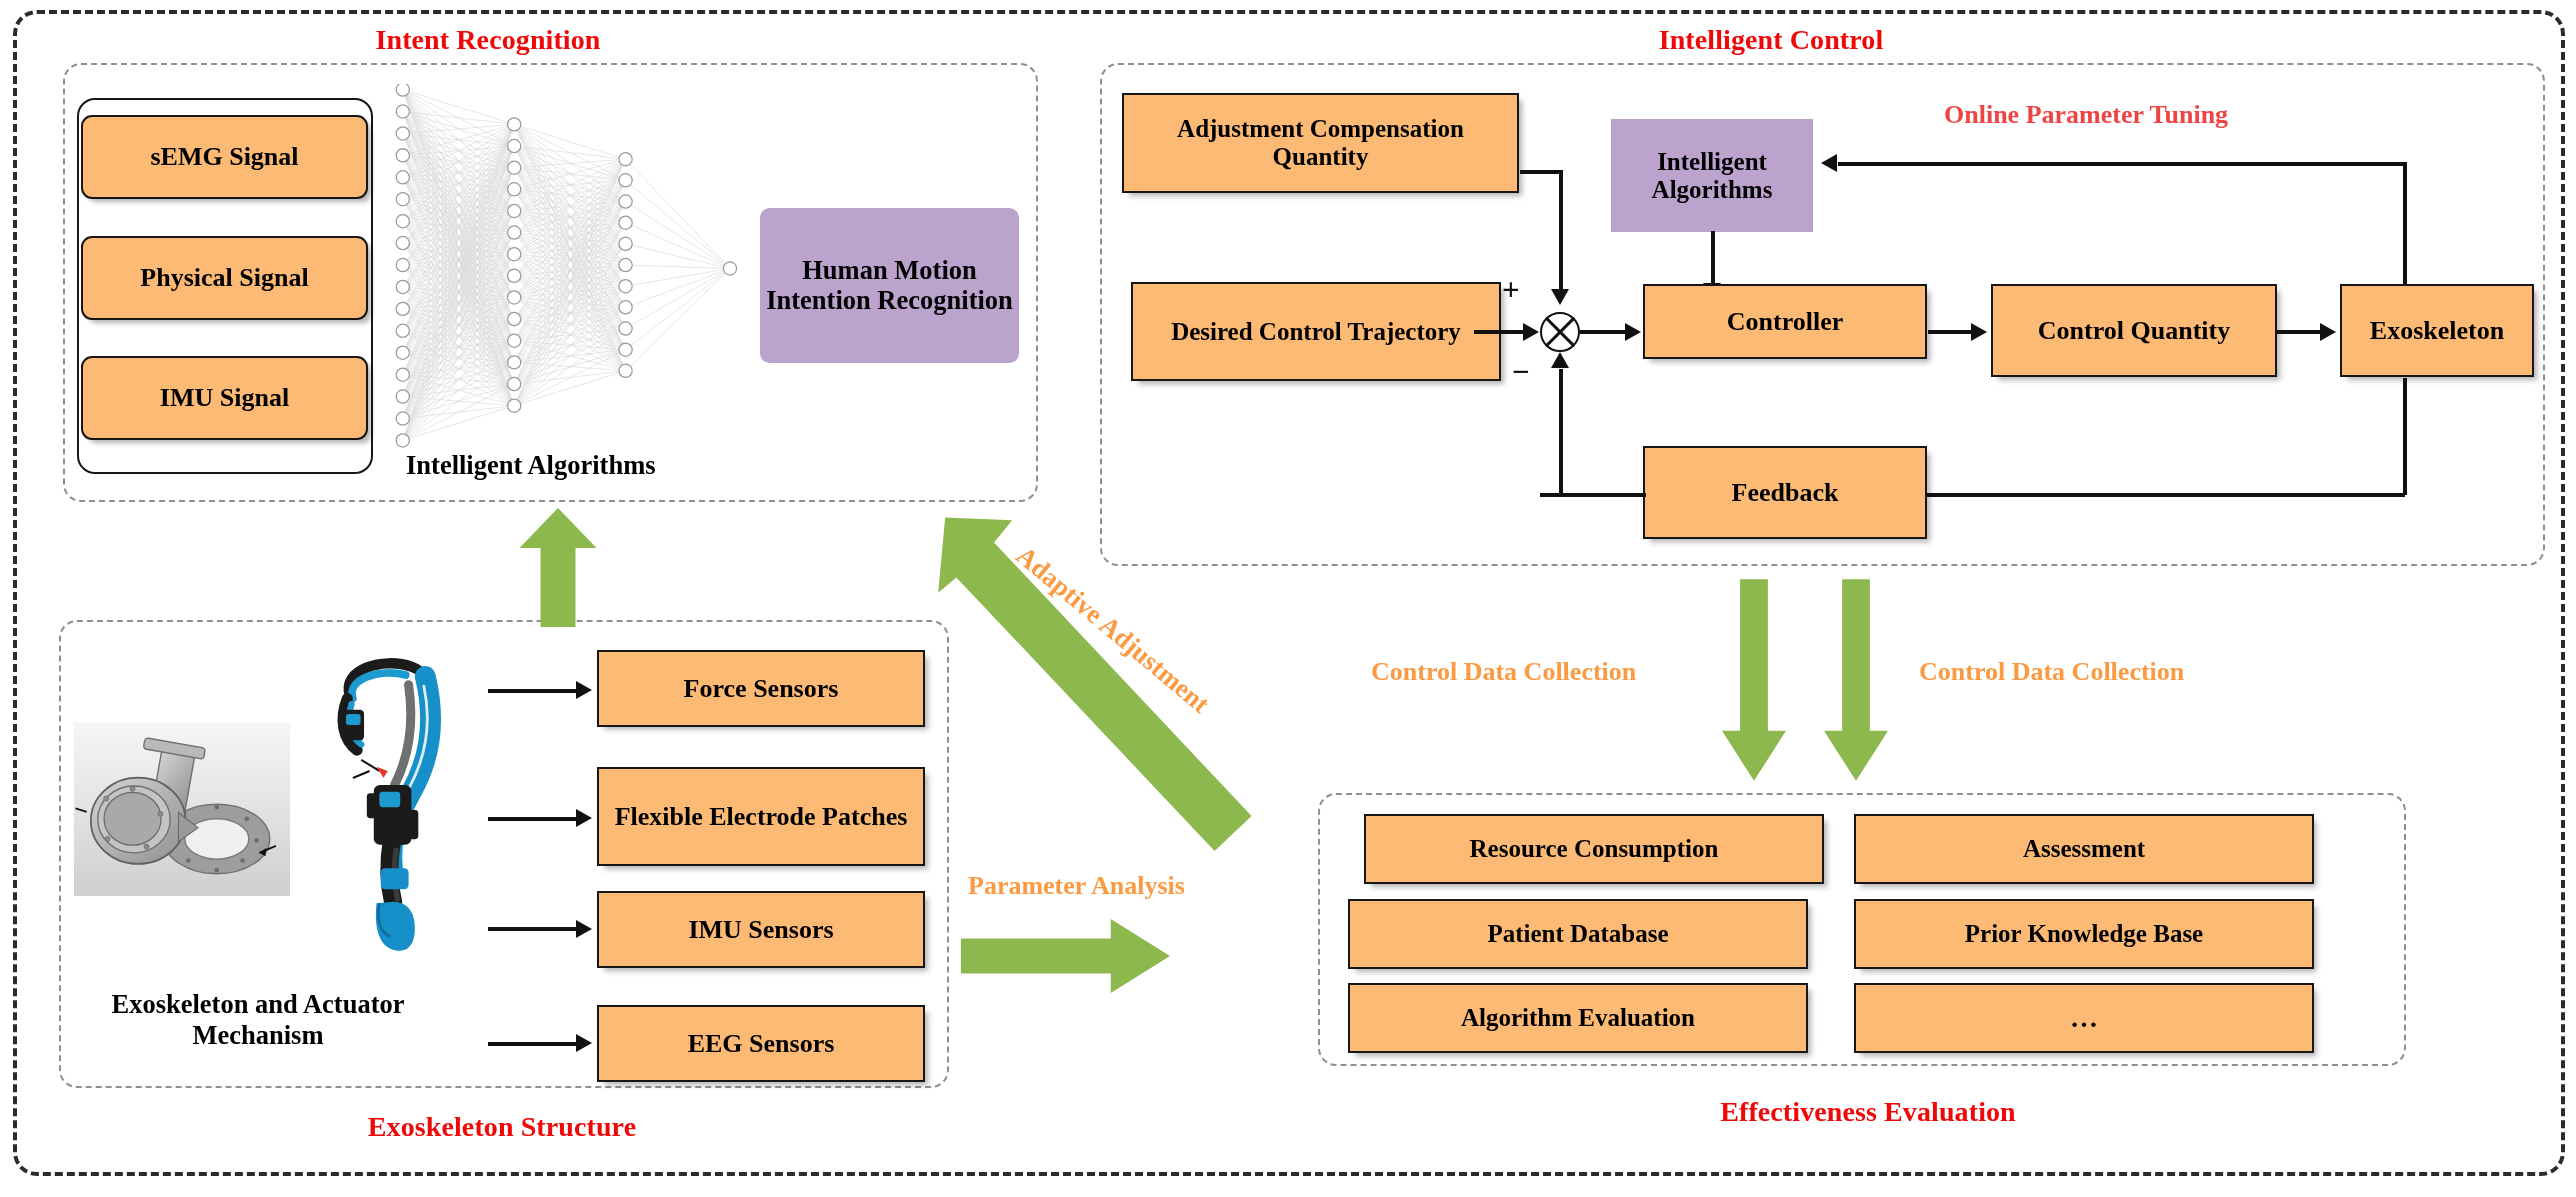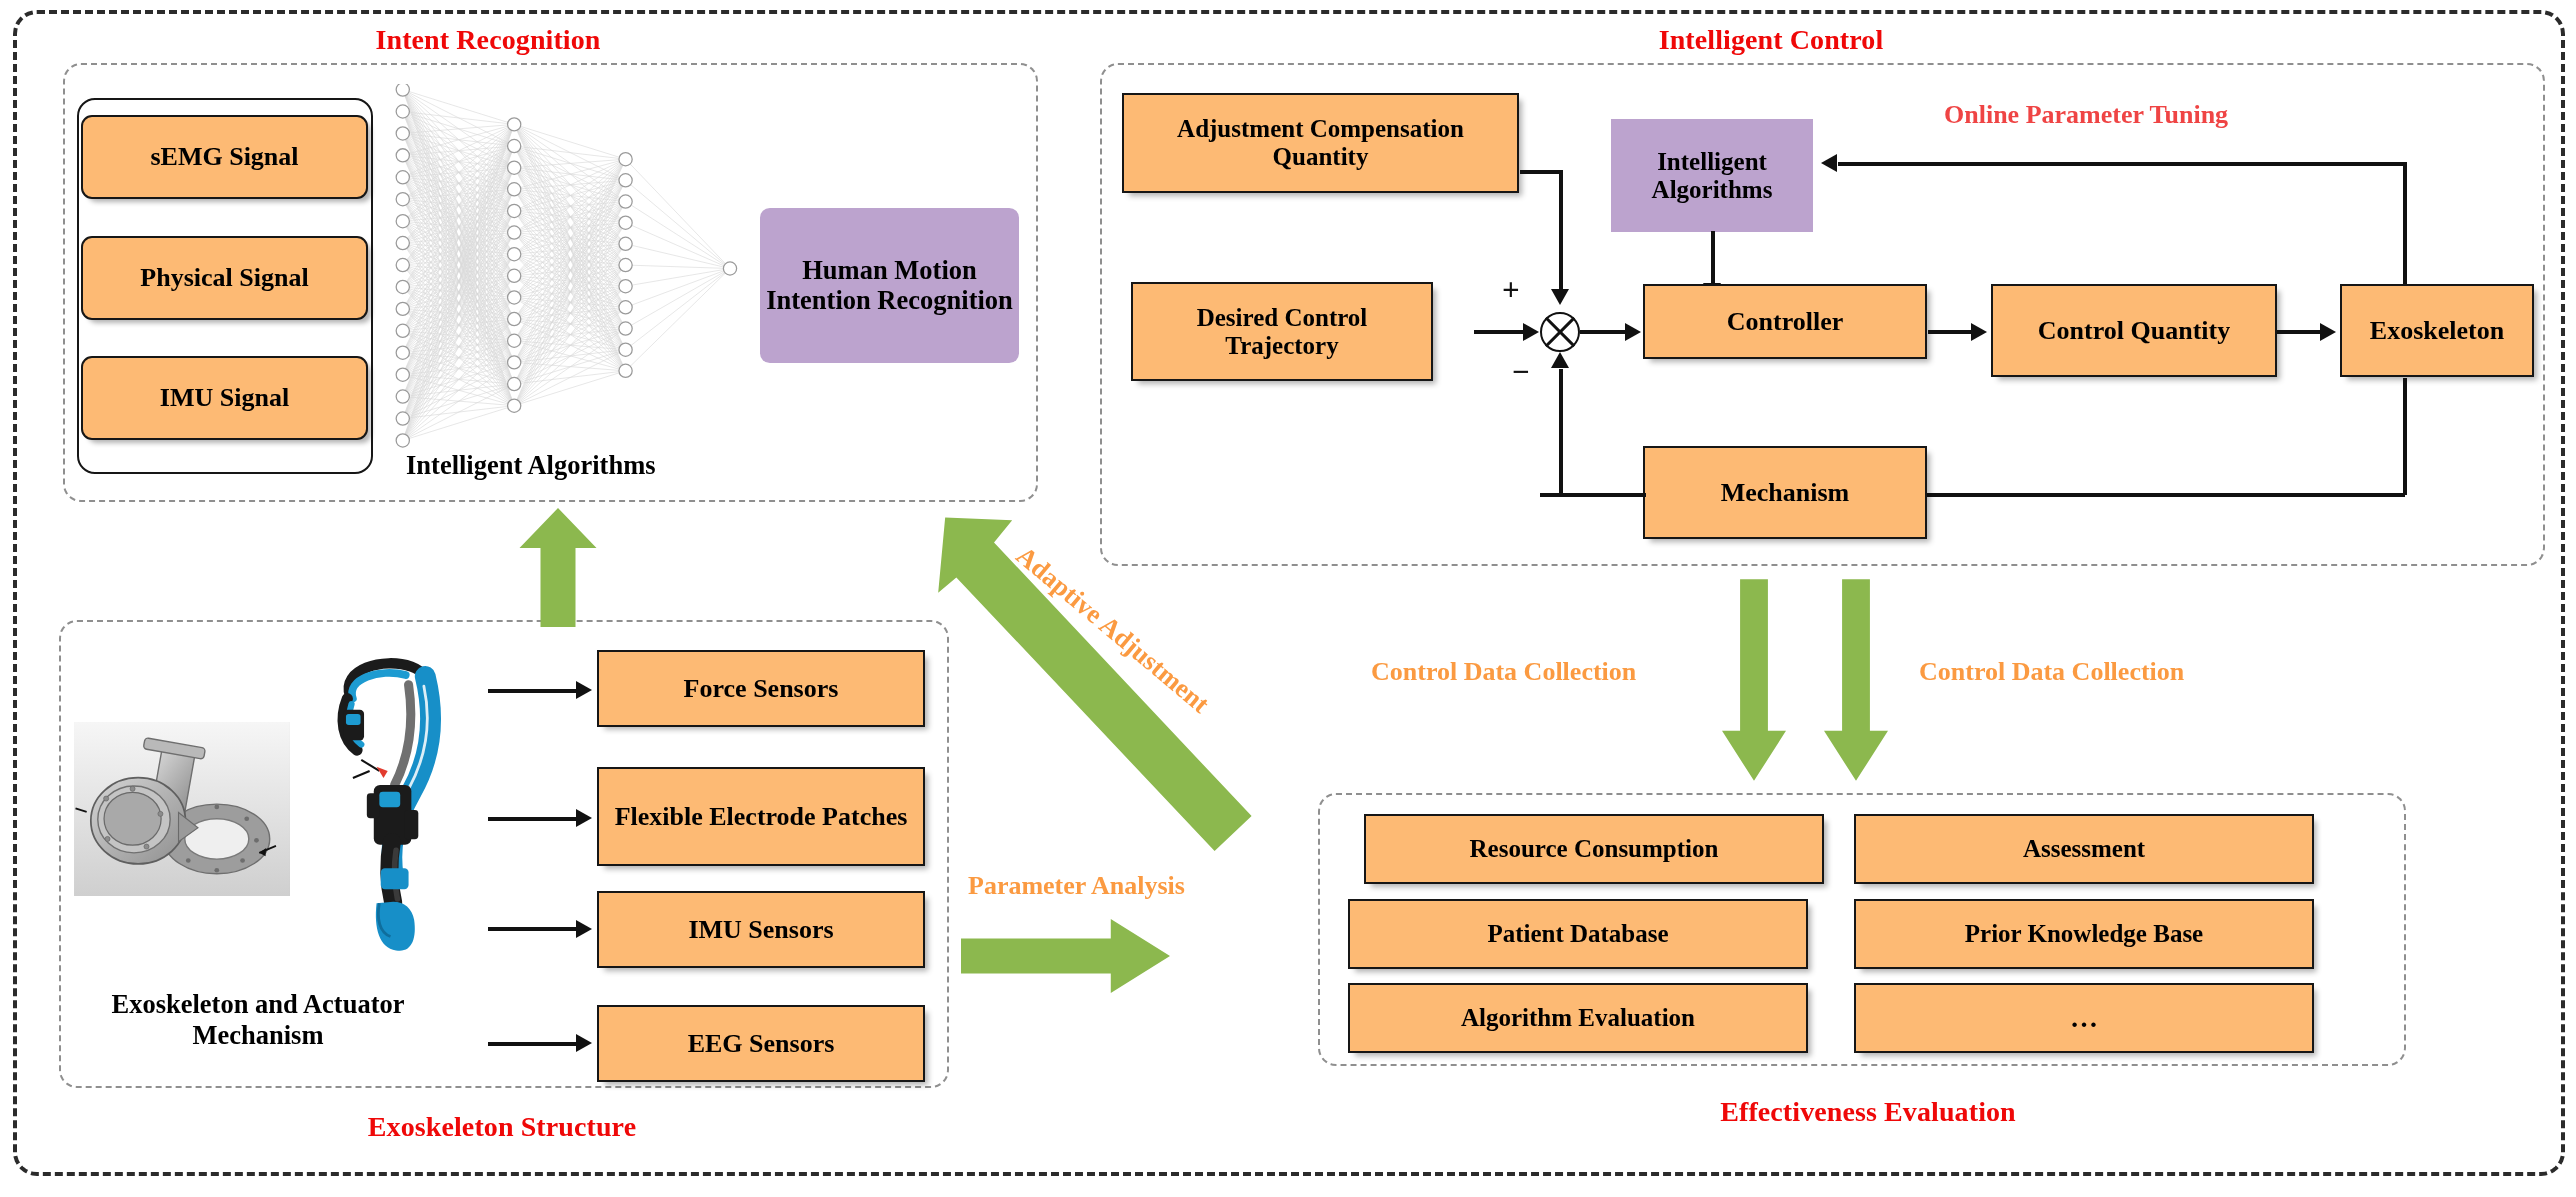--- a/index.html
+++ b/index.html
@@ -565,21 +565,21 @@
 
   <div class="abs opt-cap" style="left:1944px;top:100px;">Online Parameter Tuning</div>
 
   <div class="abs ln ln-v" style="left:2403px;top:162px;height:141px;"></div>
   <div class="abs ln ln-h" style="left:1838px;top:162px;width:568px;"></div>
   <div class="abs ah ah-l" style="left:1821px;top:154px;"></div>
 
   <div class="abs ln ln-v" style="left:1711px;top:231px;height:53px;"></div>
   <div class="abs ah ah-d" style="left:1703px;top:283px;"></div>
 
-  <div class="abs blk" style="left:1131px;top:282px;width:302px;height:99px;font-size:25px;">Desired Control Trajectory</div>
+  <div class="abs blk" style="left:1131px;top:282px;width:370px;height:99px;font-size:25px;">Desired Control Trajectory</div>
 
   <div class="abs ln ln-h" style="left:1520px;top:170px;width:42px;"></div>
   <div class="abs ln ln-v" style="left:1559px;top:170px;height:120px;"></div>
   <div class="abs ah ah-d" style="left:1551px;top:289px;"></div>
 
   <div class="abs ln ln-h" style="left:1474px;top:330px;width:52px;"></div>
   <div class="abs ah ah-r" style="left:1523px;top:323px;"></div>
 
   <div class="abs sumj" style="left:1540px;top:312px;"></div>
   <div class="abs signlbl" style="left:1502px;top:274px;">+</div>
@@ -597,21 +597,21 @@
 
   <div class="abs ln ln-h" style="left:2277px;top:330px;width:46px;"></div>
   <div class="abs ah ah-r" style="left:2320px;top:323px;"></div>
 
   <div class="abs blk" style="left:2340px;top:284px;width:194px;height:93px;">Exoskeleton</div>
 
   <div class="abs ln ln-v" style="left:2403px;top:378px;height:117px;"></div>
   <div class="abs ln ln-h" style="left:1664px;top:493px;width:741px;"></div>
   <div class="abs ah ah-l" style="left:1647px;top:485px;"></div>
 
-  <div class="abs blk" style="left:1643px;top:446px;width:284px;height:93px;">Mechanism</div>
+  <div class="abs blk" style="left:1643px;top:446px;width:284px;height:93px;">Feedback</div>
 
   <div class="abs ln ln-h" style="left:1540px;top:493px;width:106px;"></div>
   <div class="abs ln ln-v" style="left:1559px;top:369px;height:125px;"></div>
   <div class="abs ah ah-u" style="left:1551px;top:352px;"></div>
 
   <div class="abs sect-frame" style="left:59px;top:620px;width:890px;height:468px;"></div>
 
   <div class="abs sect-title" style="left:293px;top:1111px;width:418px;">Exoskeleton Structure</div>
 
   <div class="abs cad-img" style="left:74px;top:722px;width:216px;height:174px;">

